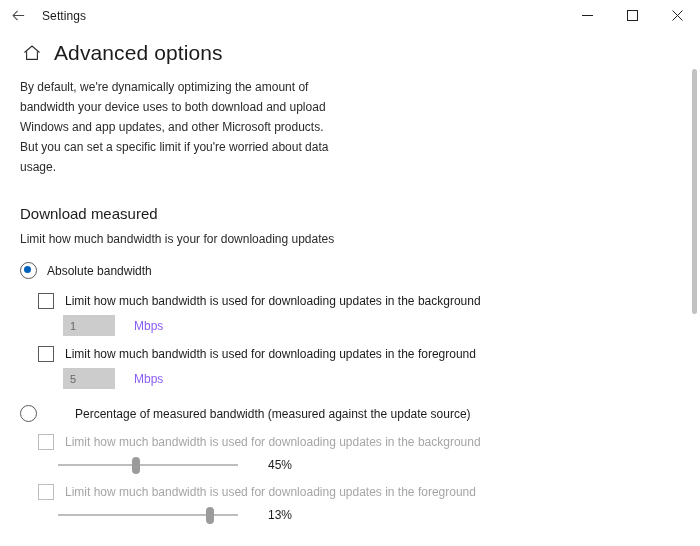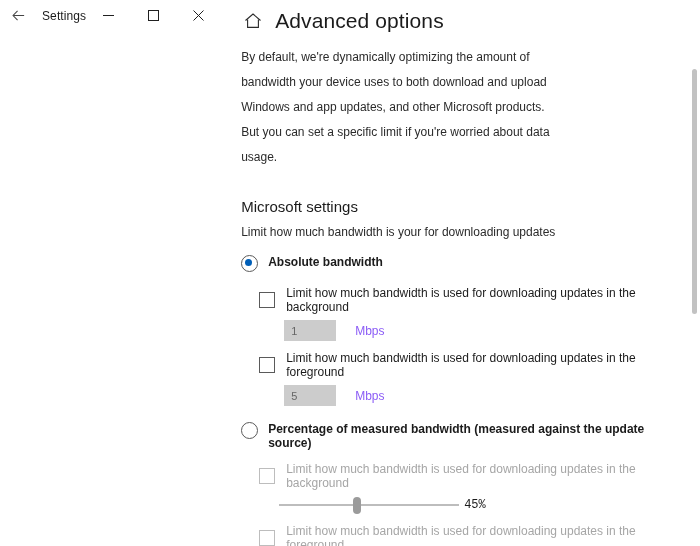--- a/index.html
+++ b/index.html
@@ -13,21 +13,21 @@
     font-family: "Liberation Sans", sans-serif;
     color: #202020;
     overflow: hidden;
   }
   .window {
     position: relative;
     width: 700px;
     height: 546px;
     background: #ffffff;
     display: flex;
-    flex-direction: row;
+    flex-direction: column;
   }
 
   
   .titlebar {
     height: 31px;
     display: flex;
     align-items: center;
     background: #ffffff;
     flex: none;
     border-bottom: 1px solid #ffffff;
@@ -84,43 +84,42 @@
     margin-right: 10px;
   }
   .page-title {
     font-size: 21px;
     font-weight: normal;
     color: #1b1b1b;
     letter-spacing: 0.1px;
   }
   .intro {
     font-size: 12px;
-    line-height: 25px;
+    line-height: 20px;
     color: #2b2b2b;
     max-width: 310px;
     margin-top: 12px;
   }
   .section-title {
     font-size: 15px;
     color: #1b1b1b;
     margin-top: 28px;
     margin-bottom: 10px;
   }
   .section-sub {
     font-size: 12px;
     color: #2b2b2b;
     margin-bottom: 16px;
   }
 
   
   .radio-row {
     display: flex;
-    align-items: flex-start;
+    align-items: center;
     margin-bottom: 14px;
-    font-weight: bold;
   }
   .radio {
     width: 15px;
     height: 15px;
     border-radius: 50%;
     border: 1px solid #5a5a5a;
     background: #ffffff;
     position: relative;
     flex: none;
     margin-right: 10px;
@@ -215,22 +214,21 @@
     position: absolute;
     width: 8px;
     height: 17px;
     border-radius: 4px;
     background: #9b9b9b;
     top: 1px;
   }
   .slider-value {
     font-size: 12px;
     color: #1b1b1b;
-    margin-left: 5px;
-    font-family: Liberation Mono, monospace;
+    margin-left: 30px;
   }
 
   .upload-title {
     font-size: 15px;
     color: #1b1b1b;
     margin-top: 22px;
   }
 
   
   .scrollbar {
@@ -292,21 +290,21 @@
         <svg width="20" height="20" viewBox="0 0 20 20">
           <path d="M2.5 9.5 L10 3 L17.5 9.5" fill="none" stroke="#2b2b2b" stroke-width="1.1"></path>
           <path d="M4.6 8.6 V16.4 H15.4 V8.6" fill="none" stroke="#2b2b2b" stroke-width="1.1"></path>
         </svg>
       </span>
       <div class="page-title">Advanced options</div>
     </div>
 
     <div class="intro">By default, we're dynamically optimizing the amount of bandwidth your device uses to both download and upload Windows and app updates, and other Microsoft products. But you can set a specific limit if you're worried about data usage.</div>
 
-    <div class="section-title">Microsoft settings</div>
+    <div class="section-title">Download measured</div>
     <div class="section-sub">Limit how much bandwidth is your for downloading updates</div>
 
     <div class="radio-row">
       <span class="radio checked"></span>
       <span class="radio-label">Absolute bandwidth</span>
     </div>
 
     <div class="check-row">
       <span class="checkbox"></span>
       <span class="check-label">Limit how much bandwidth is used for downloading updates in the background</span>
@@ -318,21 +316,21 @@
 
     <div class="check-row">
       <span class="checkbox"></span>
       <span class="check-label">Limit how much bandwidth is used for downloading updates in the foreground</span>
     </div>
     <div class="field-row">
       <span class="num-field">5</span>
       <span class="unit">Mbps</span>
     </div>
 
-    <div class="radio-row" style="margin-top:16px;margin-bottom:12px;">
+    <div class="radio-row" style="margin-top:16px;margin-bottom:12px;gap:28px;">
       <span class="radio"></span>
       <span class="radio-label">Percentage of measured bandwidth (measured against the update source)</span>
     </div>
 
     <div class="check-row disabled">
       <span class="checkbox"></span>
       <span class="check-label">Limit how much bandwidth is used for downloading updates in the background</span>
     </div>
     <div class="slider-row">
       <span class="slider">

